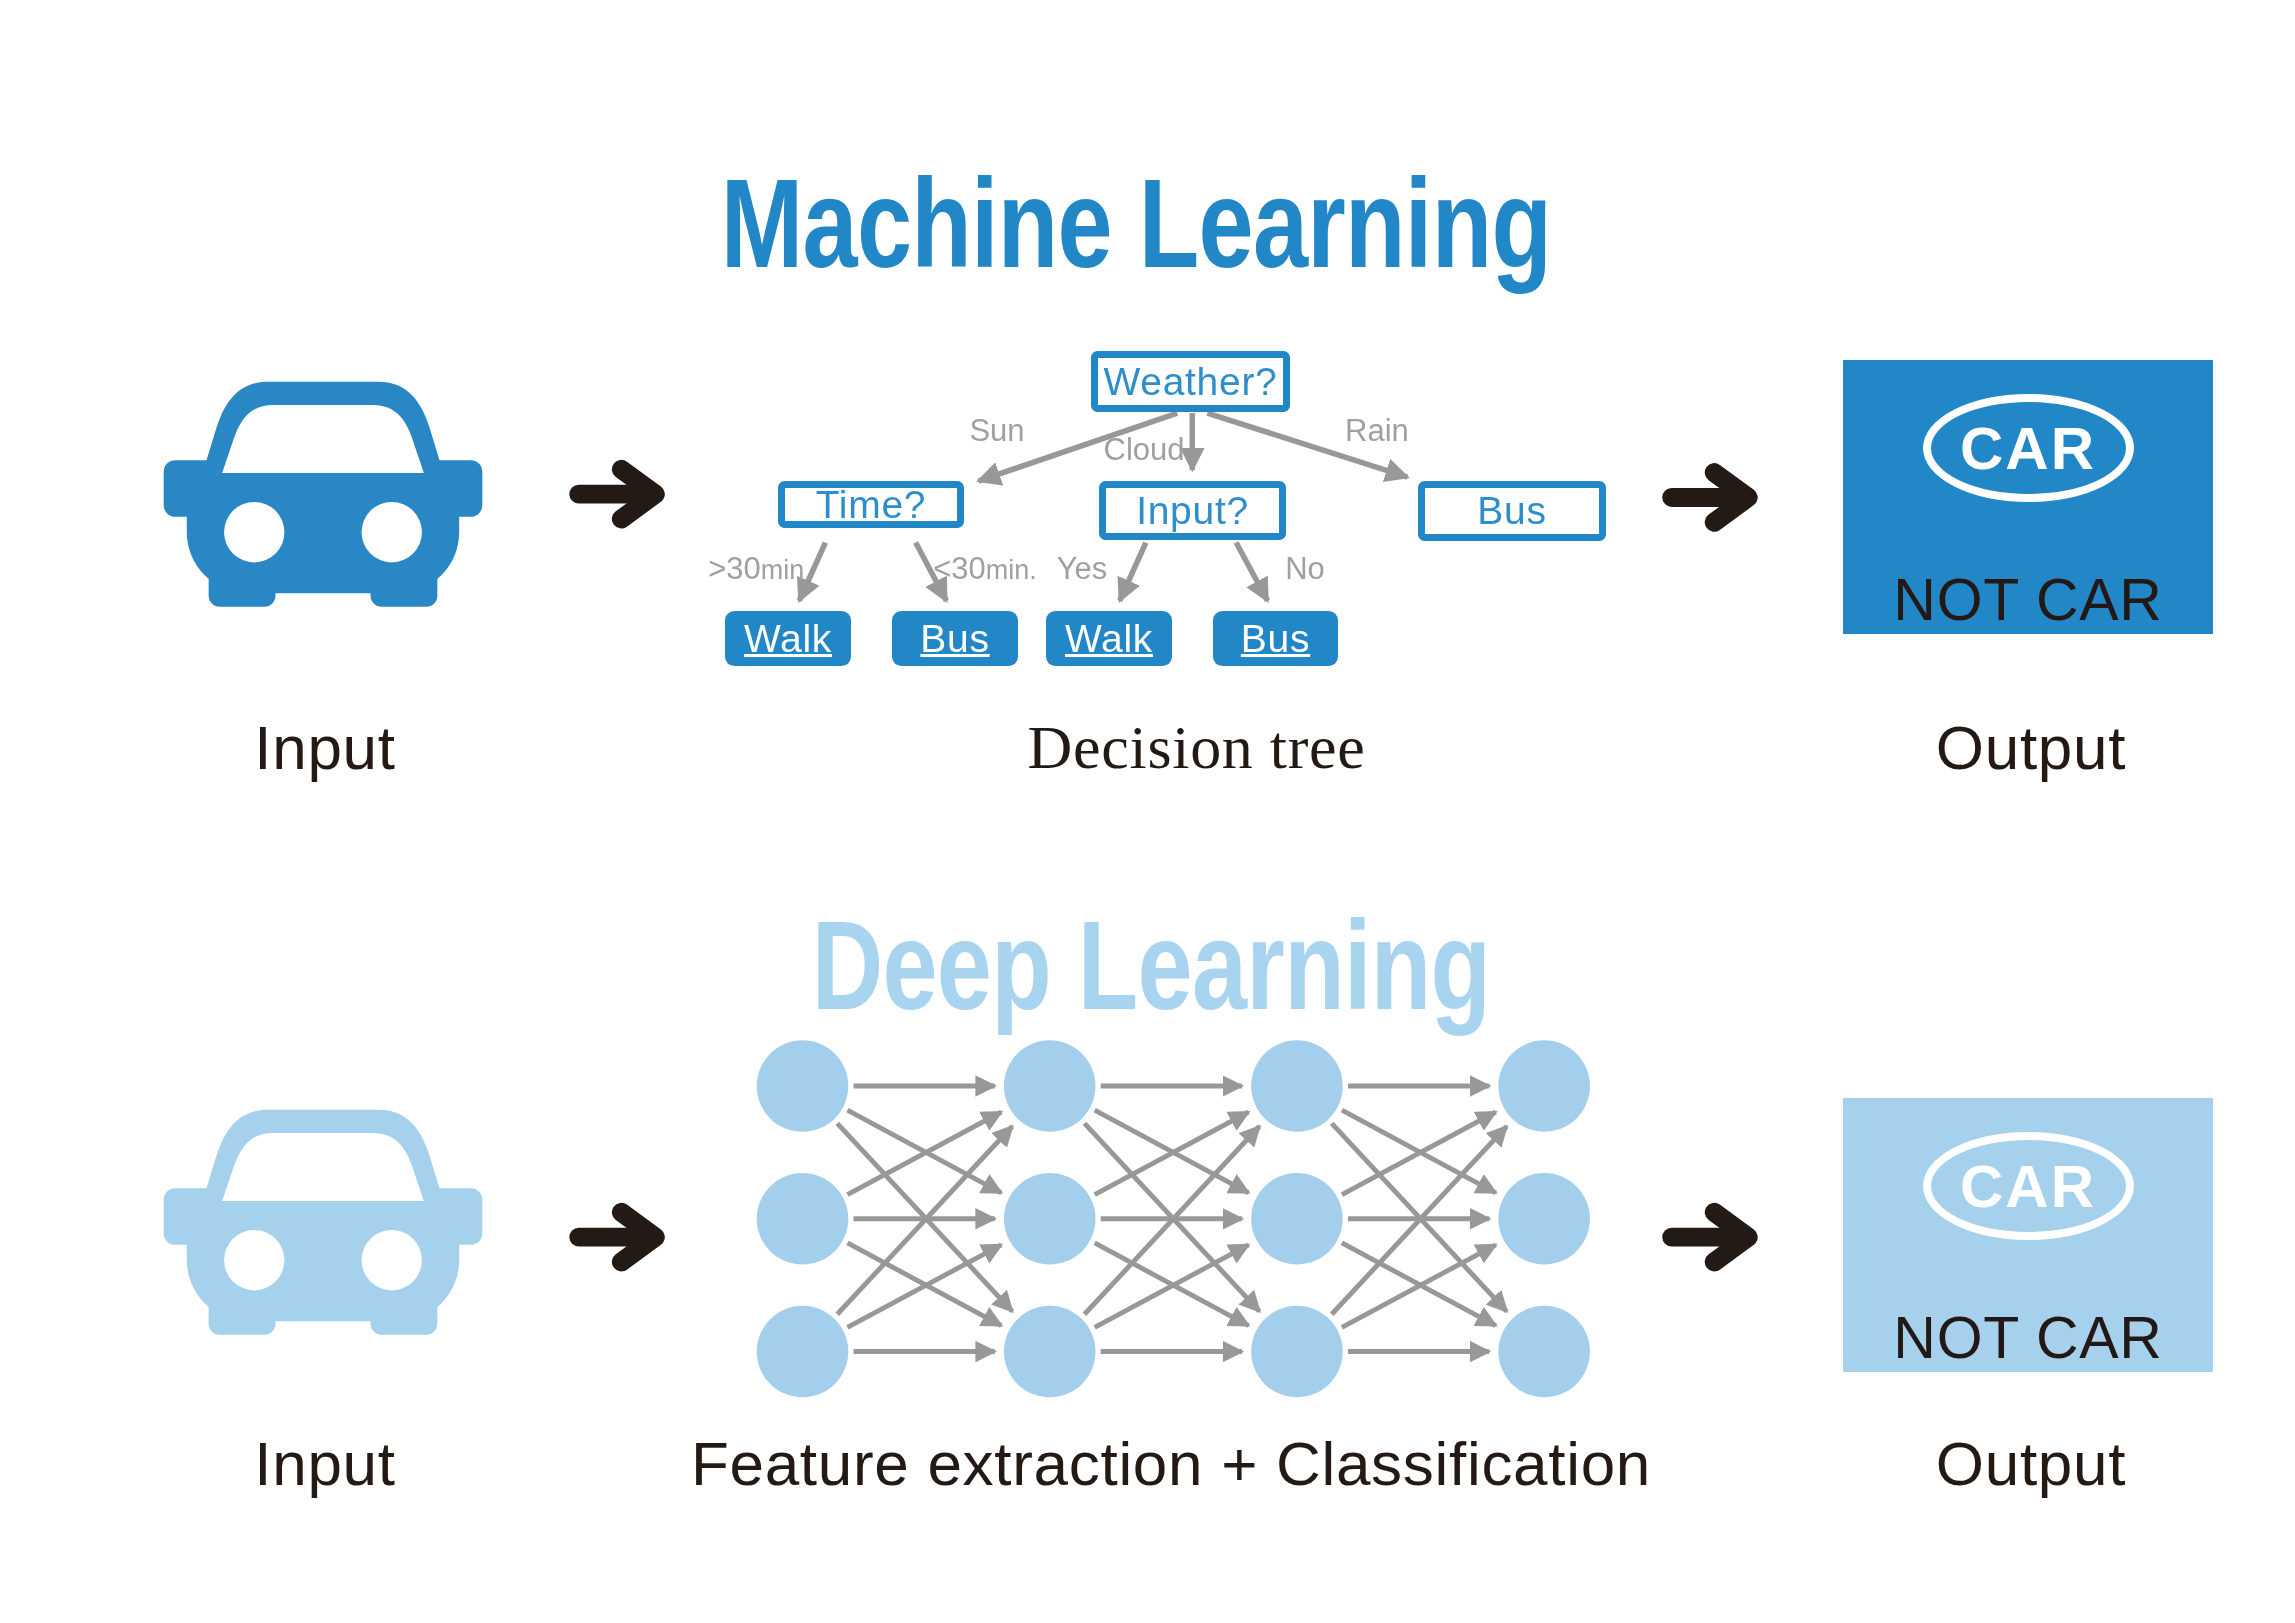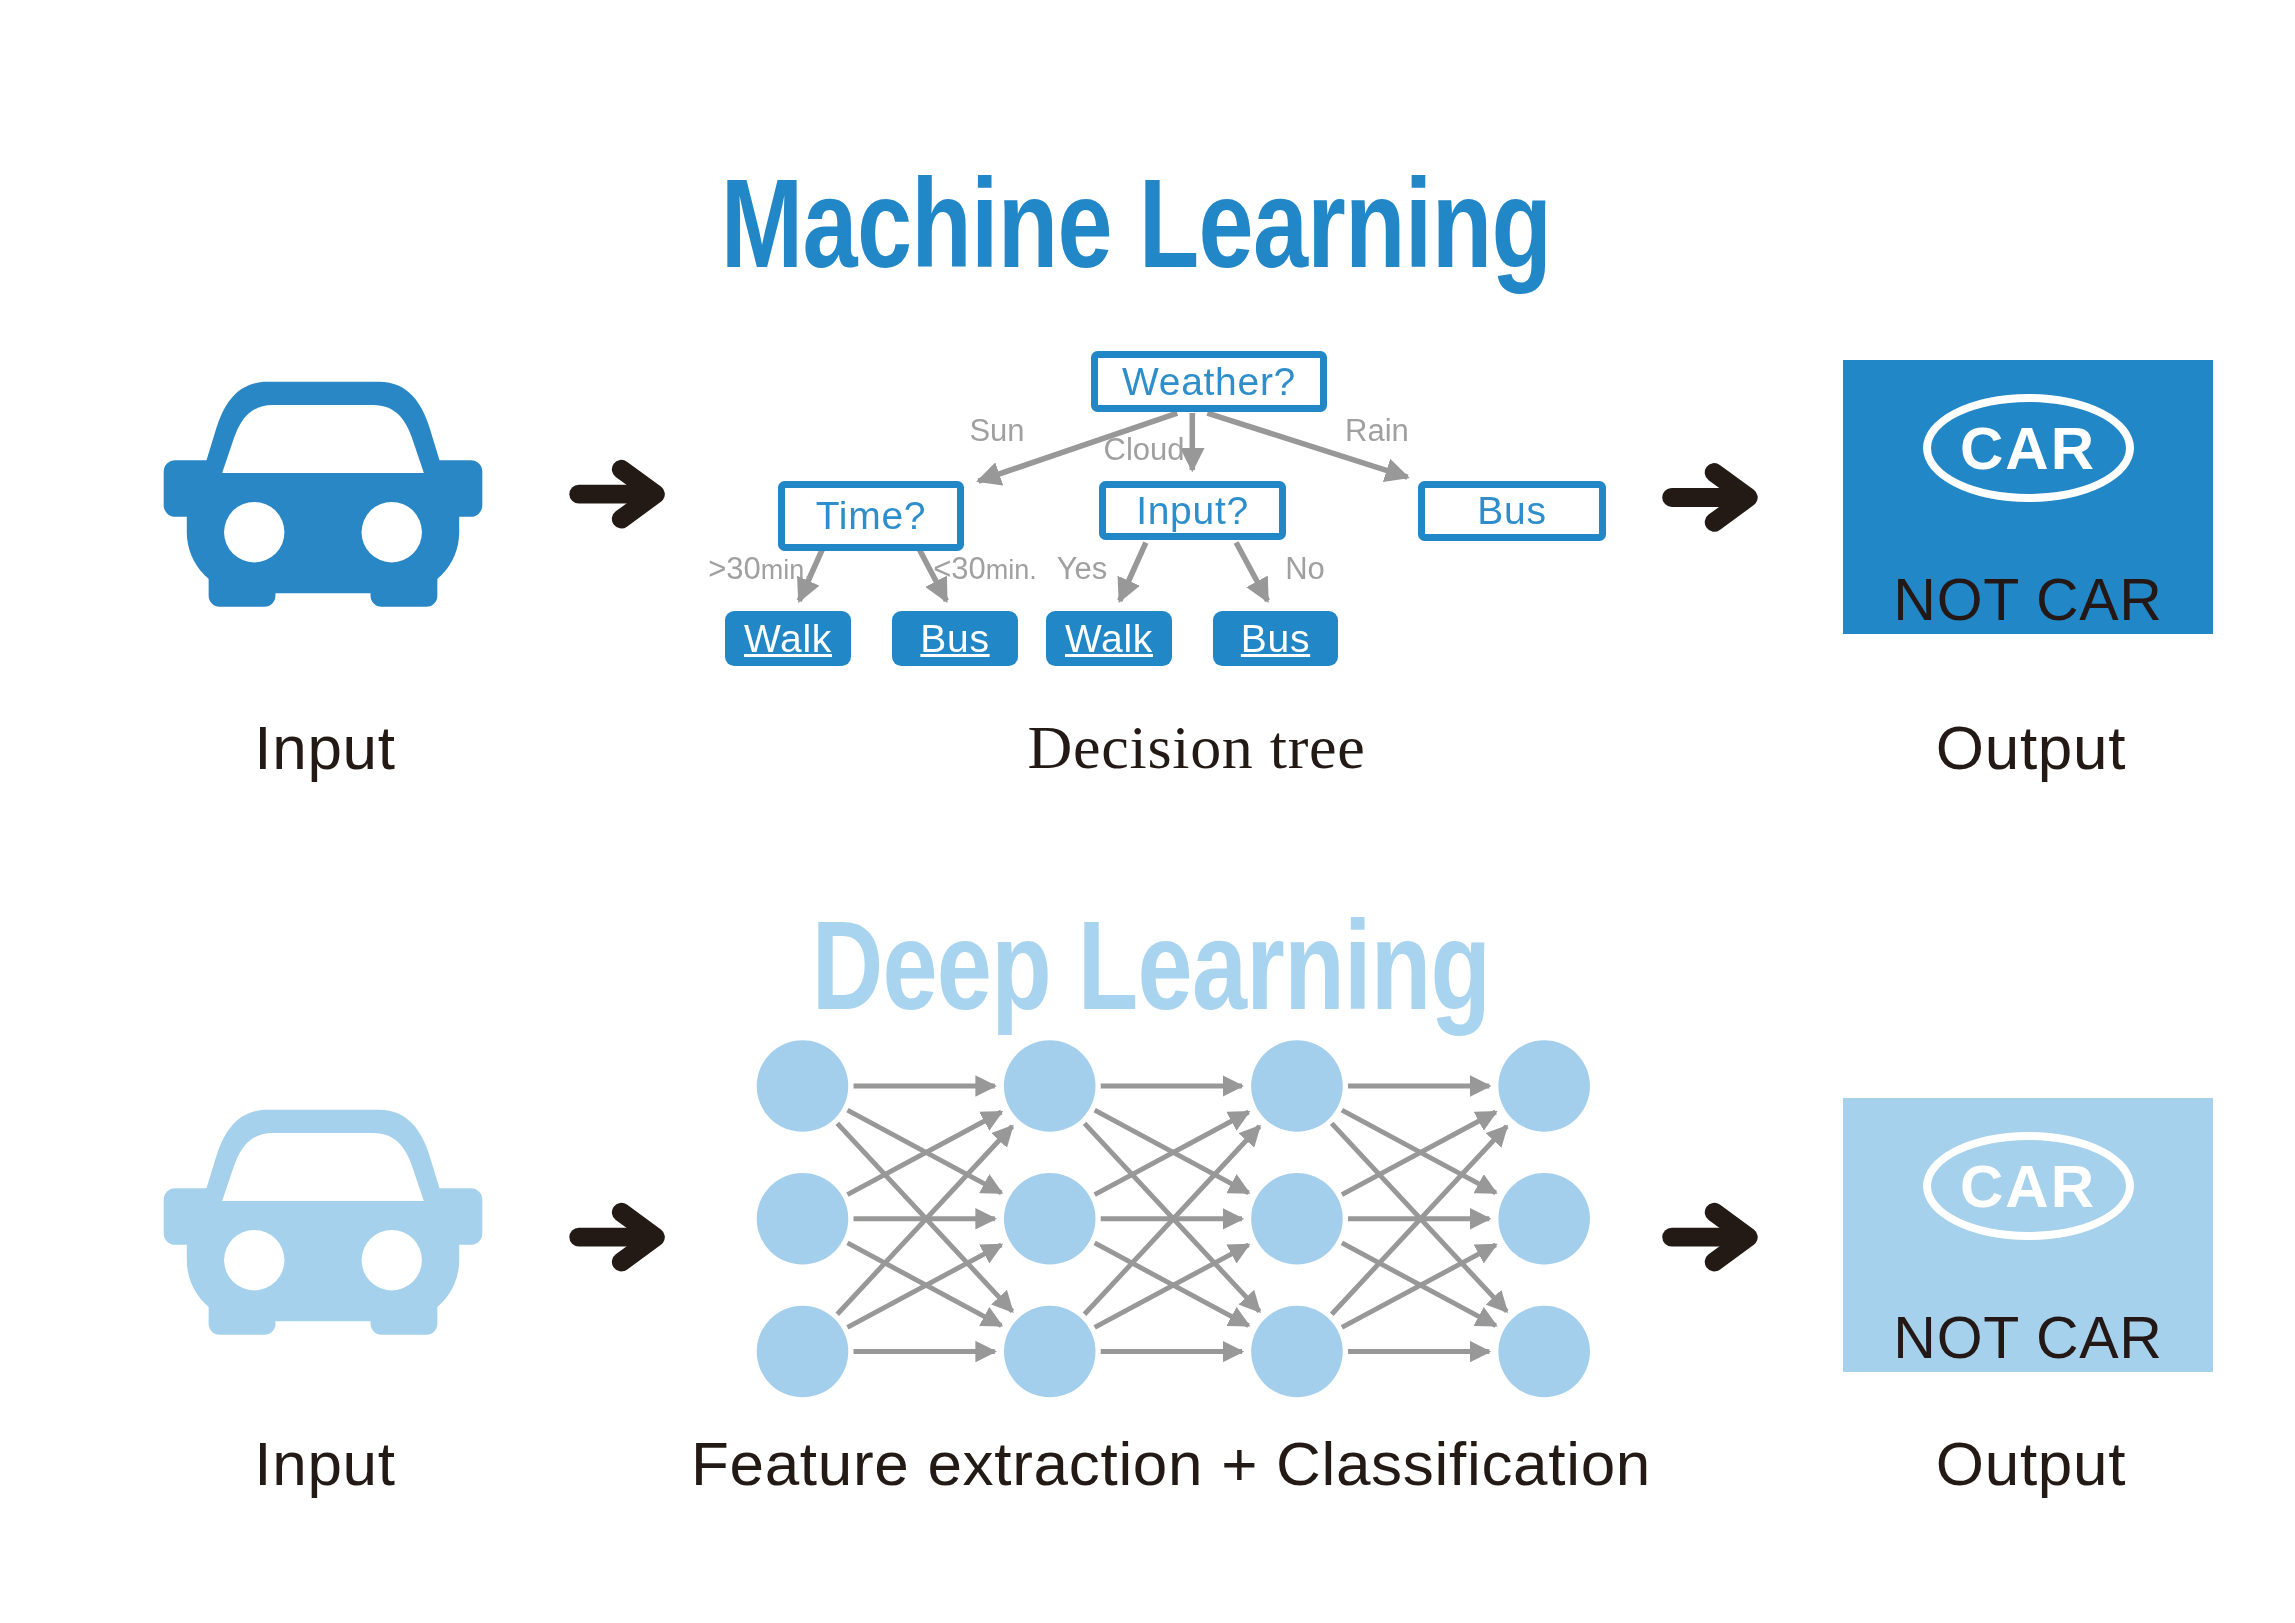--- a/index.html
+++ b/index.html
@@ -20,22 +20,22 @@
   .cap-tree      { left:1000px; top:712px; width:393px;font-family:Liberation Serif, serif; }
   .cap-output-ml { left:1900px; top:712px; width:262px; }
   .cap-input-dl  { left:194px;  top:1428px; width:262px; }
   .cap-feature   { left:517px;  top:1428px; width:1308px; }
   .cap-output-dl { left:1900px; top:1428px; width:262px; }
 
   
   .qbox { position:absolute; background:#ffffff; border:7.2px solid #2287c7; border-radius:6.5px;
           display:flex; align-items:center; justify-content:center;
           font-size:39px; color:#2e8ecb; letter-spacing:0.7px; }
-  .box-weather { left:1091px; top:351px; width:236px; height:61px; }
-  .box-time    { left:778px; top:481px; width:186px; height:70px; }
+  .box-weather { left:1091px; top:351px; width:199px; height:61px; }
+  .box-time    { left:778px; top:481px; width:186px; height:47px; }
   .box-hungry  { left:1099px; top:481px; width:187px; height:59px; }
   .box-busr    { left:1418px; top:481px; width:188px; height:60px; }
 
   .leaf { position:absolute; top:611px; height:55px; background:#2287c7; border-radius:9.2px;
           display:flex; align-items:center; justify-content:center;
           font-size:39px; color:#ffffff; letter-spacing:0.7px;text-decoration:underline; }
   .leaf-1 { left:725px; width:126px; }
   .leaf-2 { left:892px; width:126px; }
   .leaf-3 { left:1046px; width:126px; }
   .leaf-4 { left:1213px; width:125px; }

